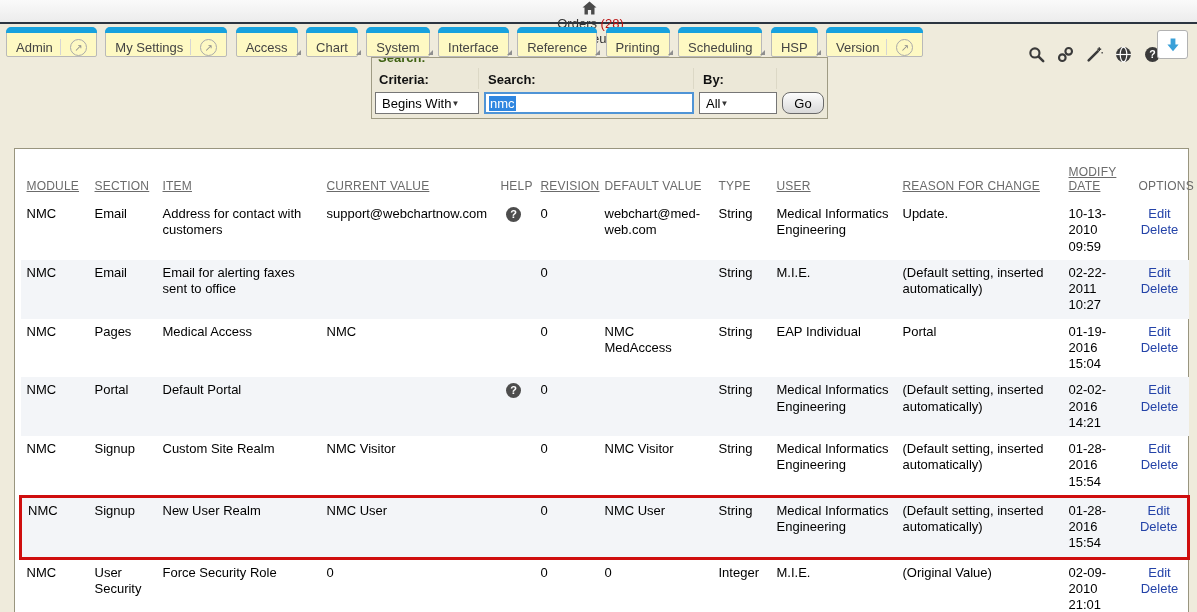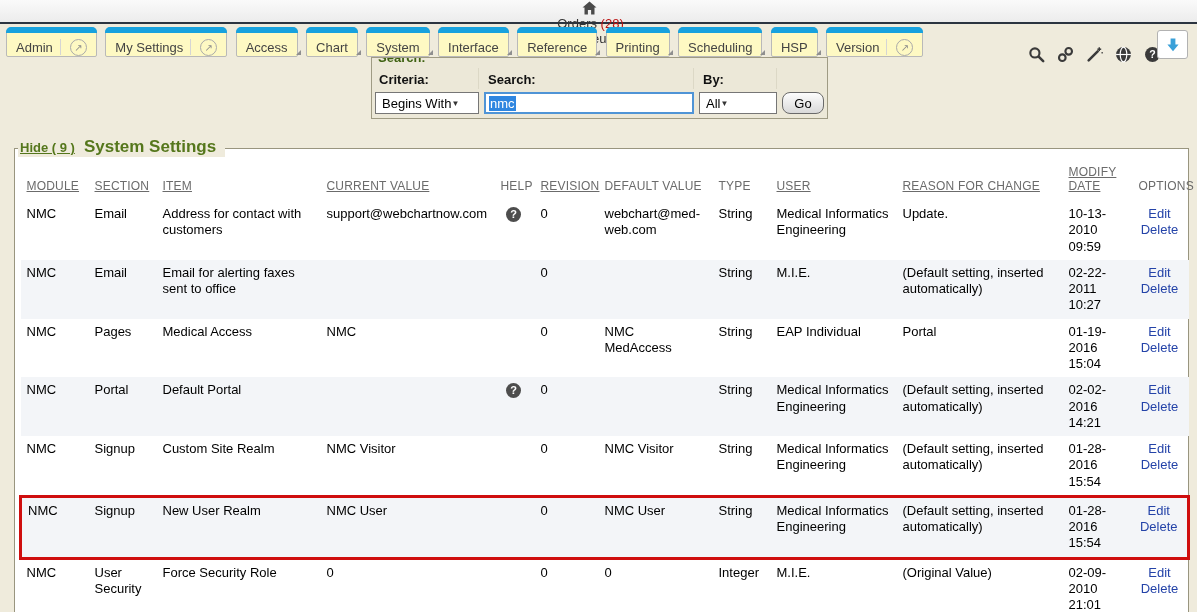--- a/index.html
+++ b/index.html
@@ -233,24 +233,20 @@
         </div>
       <div class="sel">
           <span>All</span>
           <span class="caret">▼</span>
         </div>
       <button class="go-btn">Go</button>
     </div>
   </div>
 
   <div class="fieldset">
-    <div class="legend">
-      <a class="hide-link">Hide ( 9 )</a>
-      <span class="section-title">System Settings</span>
-    </div>
 
     <table class="settings">
       <colgroup>
         <col style="width:68px">
           <col style="width:68px">
           <col style="width:164px">
           <col style="width:174px">
         <col style="width:40px">
           <col style="width:64px">
           <col style="width:114px">

